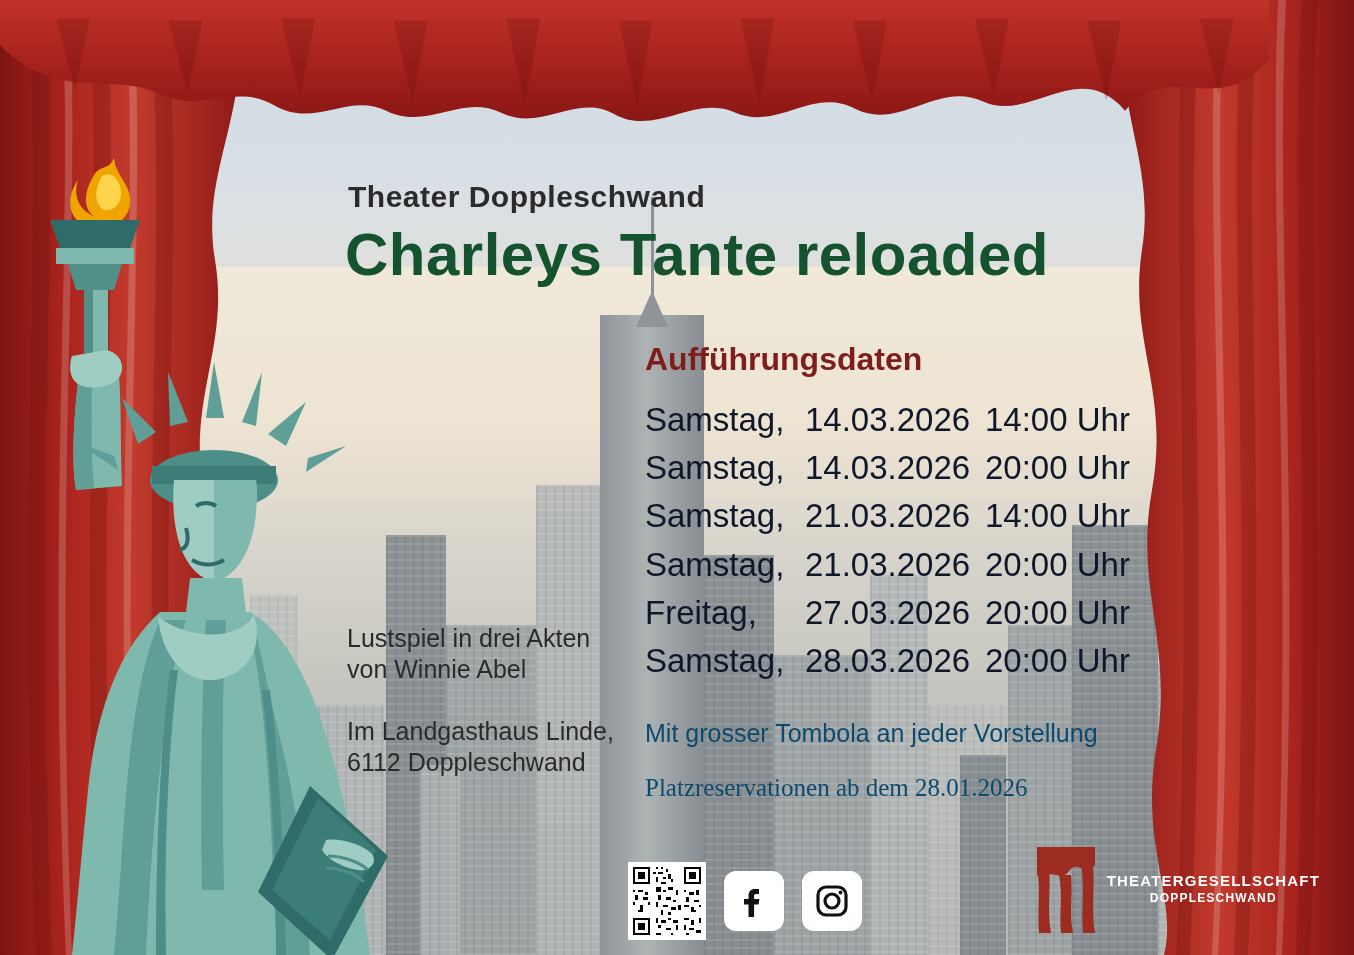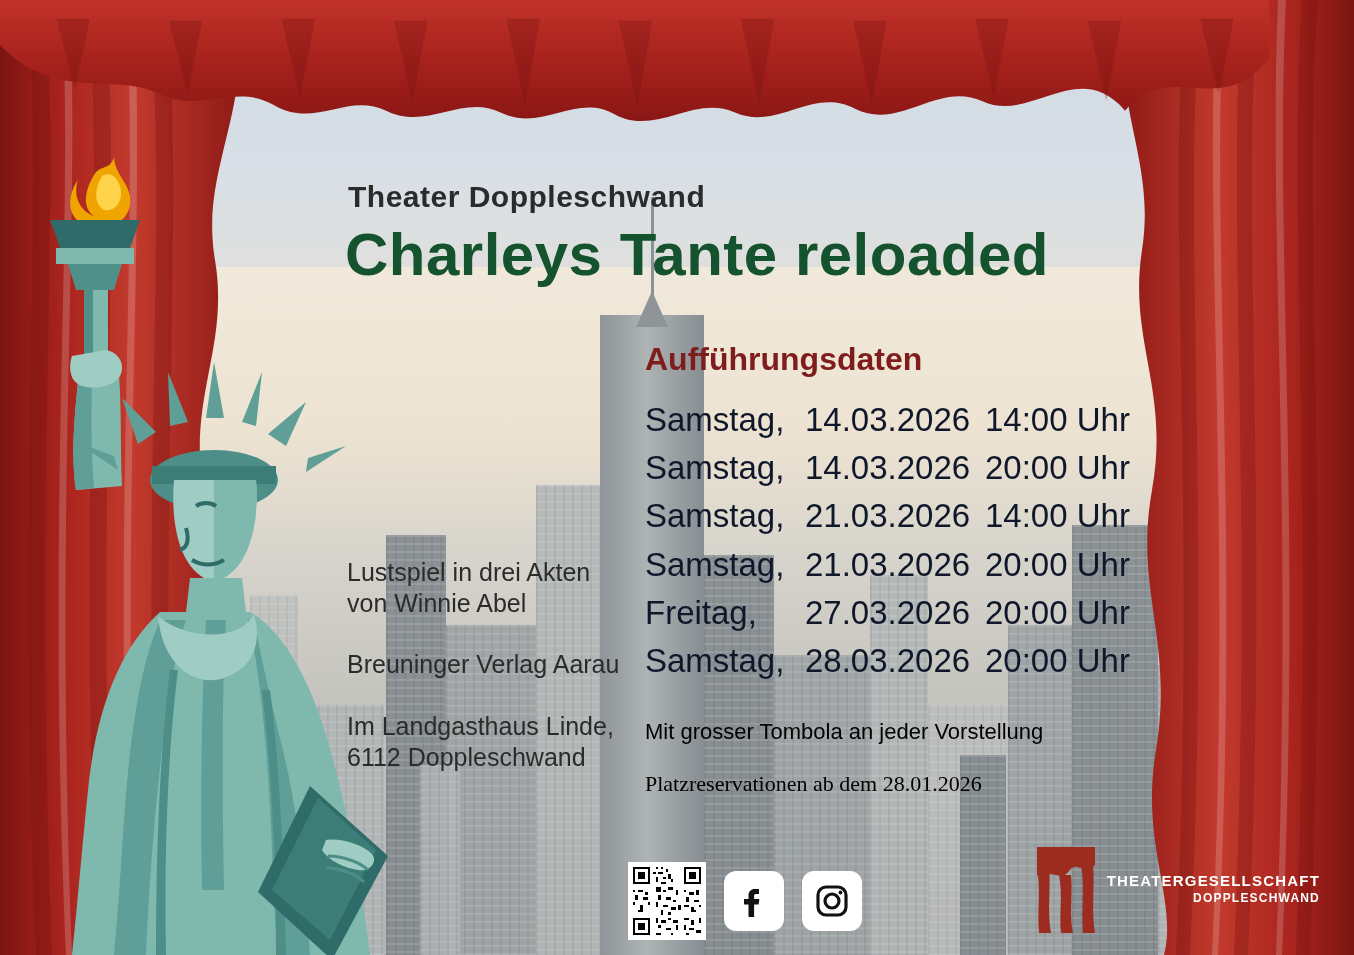--- a/index.html
+++ b/index.html
@@ -164,22 +164,22 @@
     white-space: nowrap;
   }
   .date-row .d-day { width: 160px; }
   .date-row .d-date { width: 180px; }
   .date-row .d-time { width: 170px; }
 
   .notes {
     margin-top: 34px;
   }
   .notes .note {
-    font-size: 22px;
-    color: #000000;
+    font-size: 25px;
+    color: #0c4a6e;
     margin: 0 0 6px 0;
   }
   .notes .note.spaced { margin-top: 26px; font-family: Liberation Serif, serif; }
 
   
   .social-row {
     position: absolute;
     left: 628px;
     top: 862px;
     display: flex;
@@ -208,21 +208,21 @@
     right: 34px;
     bottom: 22px;
     z-index: 9;
     display: flex;
     align-items: center;
     gap: 10px;
   }
   .logo-text {
     color: #ffffff;
     line-height: 1.25;
-    text-align: right;
+    text-align: center;
   }
   .logo-text .l1 {
     font-size: 15px;
     font-weight: bold;
     letter-spacing: 1.2px;
     display: block;
   }
   .logo-text .l2 {
     font-size: 12px;
     font-weight: bold;
@@ -415,21 +415,20 @@
   <div class="content">
     <div class="company">Theater Doppleschwand</div>
     <div class="title">Charleys Tante reloaded</div>
 
     <div class="cols">
       <div class="col-left">
         <p>
           <span>Lustspiel in drei Akten</span><br>
           <span>von Winnie Abel</span>
         </p>
-        <p>Breuninger Verlag Aarau</p>
         <p>
           <span>Im Landgasthaus Linde,</span><br>
           <span>6112 Doppleschwand</span>
         </p>
       </div>
 
       <div class="col-right">
         <div class="dates-head">Aufführungsdaten</div>
 
         <div class="date-row">

